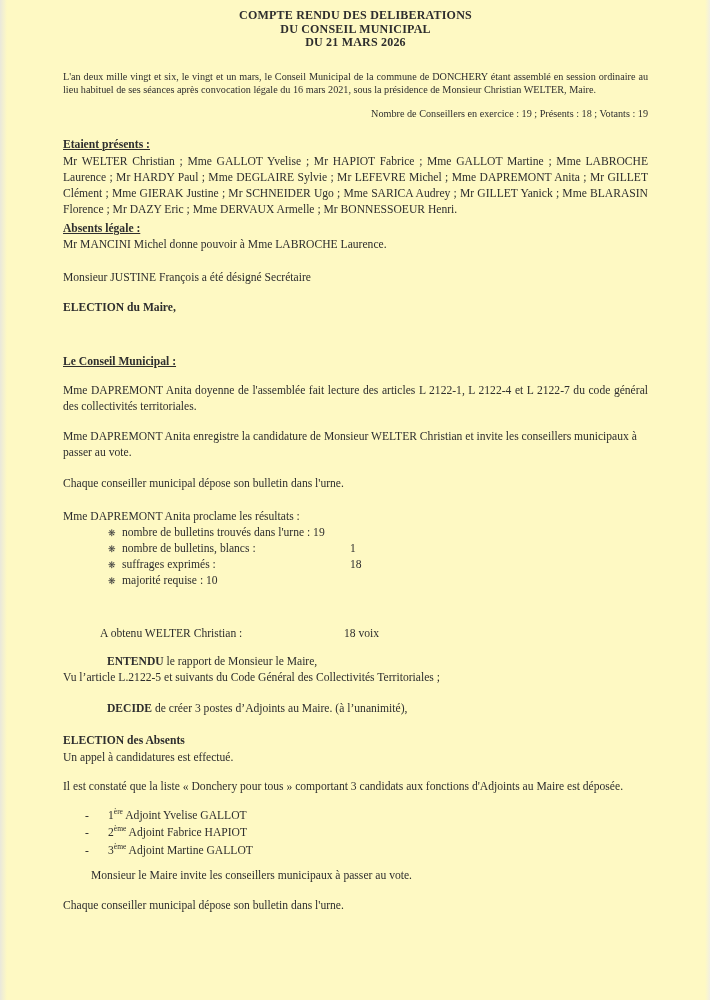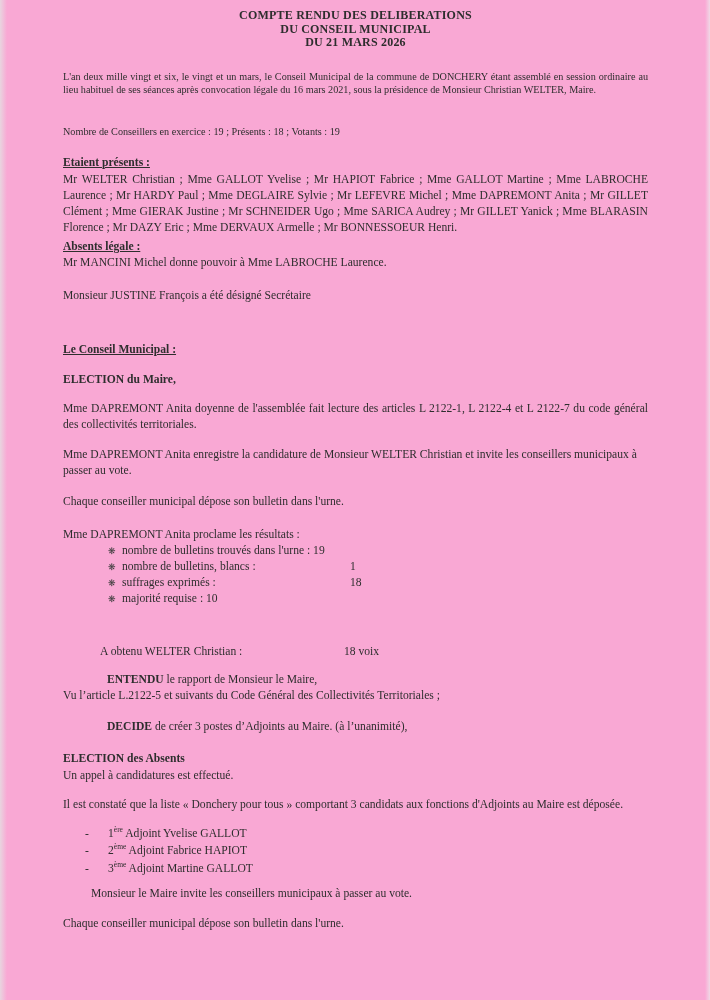--- a/index.html
+++ b/index.html
@@ -7,21 +7,21 @@
   body {
     width: 710px; height: 1000px;
     font-family: "Liberation Serif", "DejaVu Serif", serif;
     color: #2e2e2e;
     position: relative;
     overflow: hidden;
   }
   .page {
     position: relative;
     width: 710px; height: 1000px;
-    background: #f9a8d4;
+    background: #fef9c3;
   }
   .scan-edge-left {
     position: absolute; left: 0; top: 0; width: 7px; height: 100%;
     background: linear-gradient(to right, #e3e3e3, rgba(255,255,255,0));
     opacity: .75;
   }
   .scan-edge-right {
     position: absolute; right: 0; top: 0; width: 5px; height: 100%;
     background: linear-gradient(to left, #ededed, rgba(255,255,255,0));
     opacity: .7;
@@ -30,21 +30,21 @@
     position: relative;
     padding: 9px 62px 0 63px;
   }
   .title-block { text-align: center; font-weight: bold; font-size: 12px; line-height: 13.5px; letter-spacing: .2px; }
   .small { font-size: 10.2px; line-height: 13px; }
   .body-text { font-size: 11.6px; line-height: 16.2px; }
   .justify { text-align: justify; }
   .heading-underline { font-weight: bold; text-decoration: underline; }
   .bold { font-weight: bold; margin-left: 44px; }
   .intro { margin-top: 20px; }
-  .counts { margin-top: 29px; }
+  .counts { margin-top: 11px; text-align: right; }
   .presents-heading { margin-top: 17px; }
   .presents-names { margin-top: 1px; }
   .absents-heading { margin-top: 2px; }
   .secretary { margin-top: 17px; }
   .council-heading { margin-top: 38px; }
   .maire-heading { margin-top: 14px; font-weight: bold; }
   .p-lecture { margin-top: 12px; }
   .p-candidature { margin-top: 14px; }
   .p-bulletin1 { margin-top: 15px; }
   .p-assesseurs { margin-top: 16px; }
@@ -88,23 +88,23 @@
     <p class="small counts">Nombre de Conseillers en exercice : 19 ; Présents : 18 ; Votants : 19</p>
 
     <div class="body-text presents-heading"><span class="heading-underline">Etaient présents :</span></div>
     <p class="body-text justify presents-names">Mr WELTER Christian ; Mme GALLOT Yvelise ; Mr HAPIOT Fabrice ; Mme GALLOT Martine ; Mme LABROCHE Laurence ; Mr HARDY Paul ; Mme DEGLAIRE Sylvie ; Mr LEFEVRE Michel ; Mme DAPREMONT Anita ; Mr GILLET Clément ; Mme GIERAK Justine ; Mr SCHNEIDER Ugo ; Mme SARICA Audrey ; Mr GILLET Yanick ; Mme BLARASIN Florence ; Mr DAZY Eric ; Mme DERVAUX Armelle ; Mr BONNESSOEUR Henri.</p>
 
     <div class="body-text absents-heading"><span class="heading-underline">Absents légale :</span></div>
     <p class="body-text">Mr MANCINI Michel donne pouvoir à Mme LABROCHE Laurence.</p>
 
     <p class="body-text secretary">Monsieur JUSTINE François a été désigné Secrétaire</p>
 
+    <div class="body-text maire-heading">ELECTION du Maire,</div>
+
     <div class="body-text council-heading"><span class="heading-underline">Le Conseil Municipal :</span></div>
-
-    <div class="body-text maire-heading">ELECTION du Maire,</div>
 
     <p class="body-text justify p-lecture">Mme DAPREMONT Anita doyenne de l'assemblée fait lecture des articles L 2122-1, L 2122-4 et L 2122-7 du code général des collectivités territoriales.</p>
 
     <p class="body-text p-candidature">Mme DAPREMONT Anita enregistre la candidature de Monsieur WELTER Christian et invite les conseillers municipaux à passer au vote.</p>
 
     <p class="body-text p-bulletin1">Chaque conseiller municipal dépose son bulletin dans l'urne.</p>
 
     <div class="p-assesseurs">
       <p class="body-text">Mme DAPREMONT Anita proclame les résultats :</p>
     </div>

